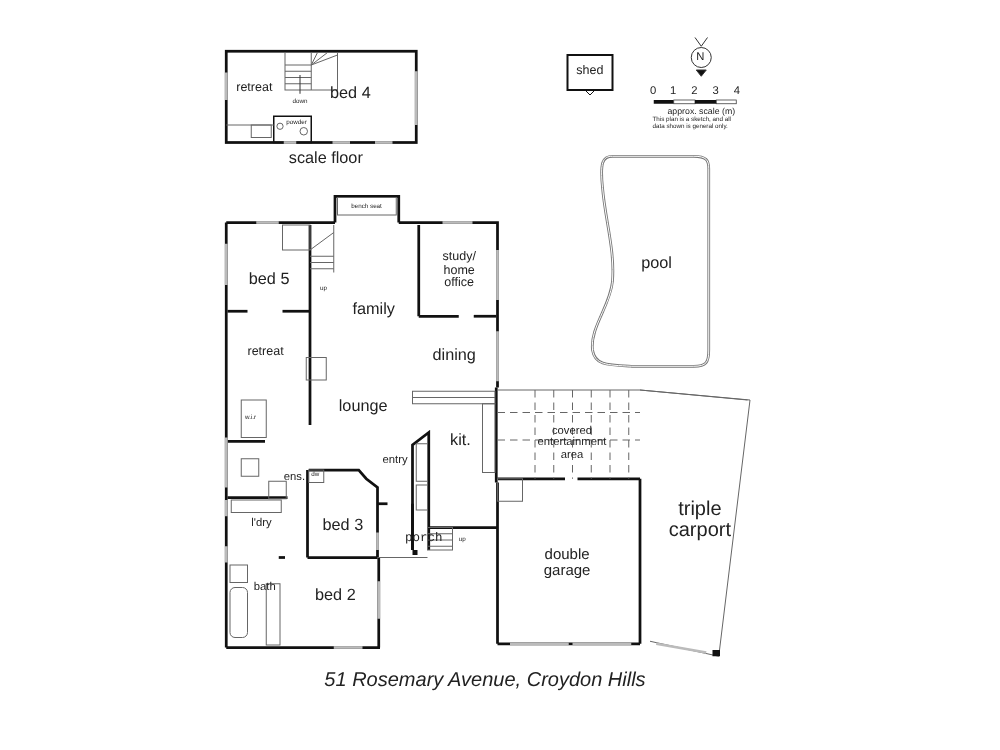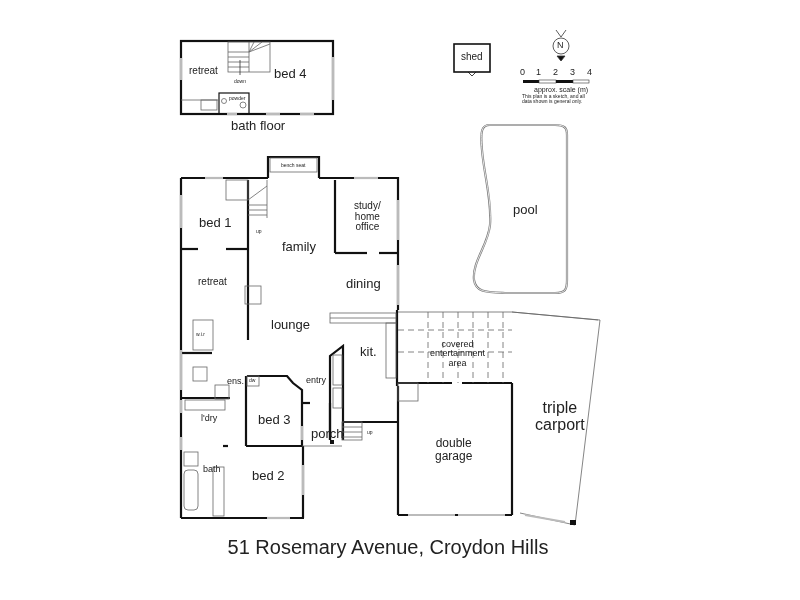--- a/index.html
+++ b/index.html
@@ -4,21 +4,21 @@
 <style>
   html, body { margin:0; padding:0; background:#ffffff; }
   body { width:800px; height:600px; position:relative; overflow:hidden; font-family:"Liberation Sans", sans-serif; color:#222; }
   svg { position:absolute; left:0; top:0; }
   .lbl { position:absolute; font-family:"Liberation Sans", sans-serif; color:#222; white-space:nowrap; line-height:1.05; text-align:center; }
   .lbl.big { font-size:13px; }
   .lbl.mid { font-size:11px; }
   .lbl.sm { font-size:9px; }
   .lbl.xs { font-size:5px; }
   .lbl.tiny { font-size:6px; text-align:left; white-space:normal; }
-  .caption { position:absolute; left:0; width:776px; top:536px; text-align:center; font-size:20px; color:#222; }
+  .caption { position:absolute; left:0; width:776px; top:536px; text-align:center; font-size:16px; color:#222;font-style:italic; }
 </style>
 </head>
 <body>
 
 <svg width="800" height="600" viewBox="0 0 800 600">
 
   <g fill="none" stroke="#111" stroke-width="2.2">
     <rect x="181" y="41" width="152" height="73"></rect>
   </g>
   <g fill="none" stroke="#666" stroke-width="0.8">
@@ -169,55 +169,55 @@
     <line x1="302" y1="426" x2="302" y2="440"></line>
     <line x1="408" y1="515" x2="455" y2="515"></line>
     <line x1="458" y1="515" x2="505" y2="515"></line>
     <line x1="525" y1="515" x2="565" y2="522"></line>
   </g>
   <rect x="330" y="440" width="4" height="4" fill="#111"></rect>
   <rect x="570" y="520" width="6" height="5" fill="#111"></rect>
 </svg>
 
 <div class="lbl big" style="left:189px;top:66px;font-size:10px;">retreat</div>
-<div class="lbl big" style="left:274px;top:67px;">bed 4</div>
+<div class="lbl big" style="left:264px;top:67px;">bed 4</div>
 <div class="lbl xs" style="left:229px;top:96px;">powder</div>
 <div class="lbl xs" style="left:234px;top:79px;">down</div>
-<div class="lbl big" style="left:231px;top:119px;">bath floor</div>
+<div class="lbl big" style="left:231px;top:119px;">scale floor</div>
 
 <div class="lbl mid" style="left:461px;top:52px;font-size:10px;">shed</div>
 <div class="lbl big" style="left:513px;top:203px;">pool</div>
 
 <div class="lbl sm" style="left:557px;top:41px;">N</div>
 <div class="lbl sm" style="left:520px;top:68px;">0</div>
 <div class="lbl sm" style="left:536px;top:68px;">1</div>
 <div class="lbl sm" style="left:553px;top:68px;">2</div>
 <div class="lbl sm" style="left:570px;top:68px;">3</div>
 <div class="lbl sm" style="left:587px;top:68px;">4</div>
 <div class="lbl" style="left:534px;top:86px;font-size:7px;">approx. scale (m)</div>
 <div class="lbl tiny" style="left:522px;top:94px;width:72px;font-size:5px;">This plan is a sketch, and all data shown is general only.</div>
 
 <div class="lbl xs" style="left:281px;top:163px;">bench seat</div>
-<div class="lbl big" style="left:199px;top:216px;">bed 1</div>
+<div class="lbl big" style="left:199px;top:216px;">bed 5</div>
 <div class="lbl big" style="left:282px;top:240px;">family</div>
 <div class="lbl mid" style="left:354px;top:201px;font-size:10px;white-space:pre-line;">study/
 home
 office</div>
 <div class="lbl mid" style="left:198px;top:277px;font-size:10px;">retreat</div>
 <div class="lbl big" style="left:346px;top:277px;">dining</div>
 <div class="lbl big" style="left:271px;top:318px;">lounge</div>
 <div class="lbl big" style="left:360px;top:345px;">kit.</div>
 <div class="lbl xs" style="left:196px;top:332px;">w.i.r</div>
 <div class="lbl mid" style="left:190px;top:377px;font-size:9px;padding-left:37px;">ens.</div>
 <div class="lbl mid" style="left:201px;top:414px;font-size:9px;">l'dry</div>
 <div class="lbl big" style="left:258px;top:413px;">bed 3</div>
 <div class="lbl big" style="left:252px;top:469px;">bed 2</div>
 <div class="lbl mid" style="left:203px;top:465px;font-size:9px;text-align:center;">bath</div>
-<div class="lbl mid" style="left:306px;top:376px;font-size:9px;text-align:right;">entry</div>
-<div class="lbl mid" style="left:311px;top:427px;font-size:13px;">porch</div>
+<div class="lbl mid" style="left:306px;top:363px;font-size:9px;text-align:right;">entry</div>
+<div class="lbl mid" style="left:324px;top:427px;font-size:10px;font-family:Liberation Mono, monospace;">porch</div>
 <div class="lbl mid" style="left:430px;top:340px;font-size:9px;white-space:pre-line;">covered
 entertainment
 area</div>
 <div class="lbl big" style="left:435px;top:437px;white-space:pre-line;font-size:12px;">double
 garage</div>
 <div class="lbl big" style="left:535px;top:400px;white-space:pre-line;font-size:16px;">triple
 carport</div>
 <div class="lbl xs" style="left:256px;top:229px;">up</div>
 <div class="lbl xs" style="left:367px;top:430px;">up</div>
 <div class="lbl xs" style="left:249px;top:378px;">dw</div>

